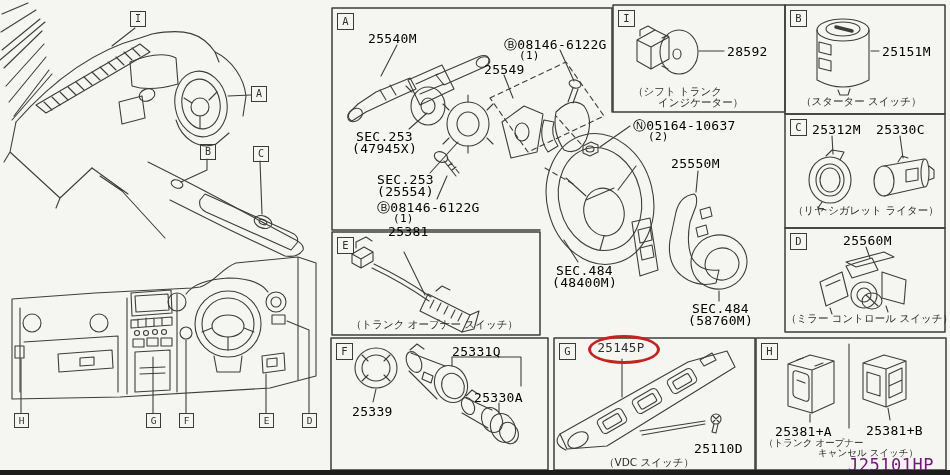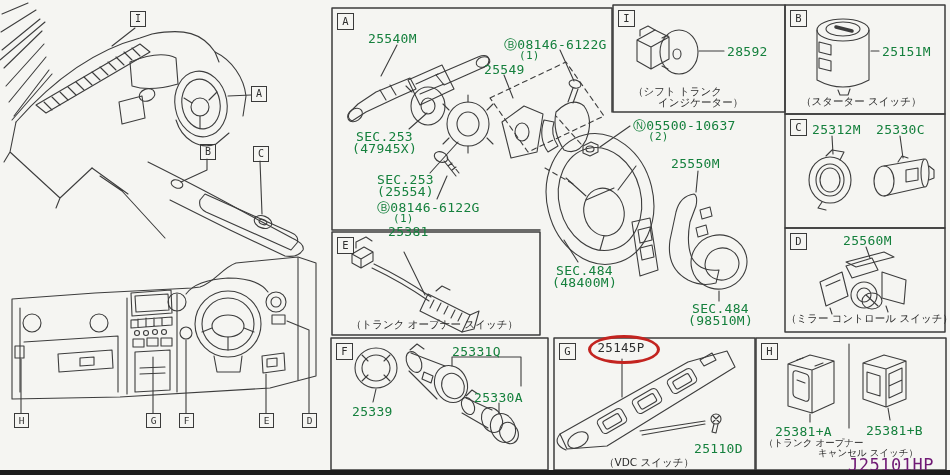--- a/index.html
+++ b/index.html
@@ -1,19 +1,19 @@
 <!DOCTYPE html>
 <html><head>
 <meta charset="utf-8">
 <style>
   html,body{margin:0;padding:0;background:#e9e9e7;}
   #stage{position:relative;width:950px;height:475px;background:#f5f5f2;overflow:hidden;
          font-family:"DejaVu Sans Mono","Liberation Mono",monospace;color:#2e2e2e;}
   #art{position:absolute;left:0;top:0;z-index:0;}
-  .pn{position:absolute;z-index:2;font-size:13px;letter-spacing:.3px;white-space:nowrap;color:#15803d;}
+  .pn{position:absolute;z-index:2;font-size:13px;letter-spacing:.3px;white-space:nowrap;color:#000000;}
   .pn-sm{font-size:11px;}
   .cap{position:absolute;z-index:2;font-size:10.5px;white-space:nowrap;color:#2b2b2b;
        font-family:"DejaVu Sans","Liberation Sans",sans-serif;}
   .cap-sm{font-size:9.5px;}
   .badge{position:absolute;z-index:2;width:15px;height:15px;border:1.4px solid #3a3a3a;
          font-size:10.5px;line-height:15px;text-align:center;background:transparent;}
   .co{position:absolute;z-index:2;width:14px;height:14px;border:1.3px solid #3a3a3a;
       font-size:10px;line-height:14px;text-align:center;}
   .co-sm{width:13px;height:13px;font-size:9.5px;line-height:13px;}
   .hl{position:absolute;z-index:1;left:588px;top:335px;width:66px;height:23px;
@@ -283,31 +283,32 @@
 
   <div class="pn" style="left:727px;top:44px">28592</div>
   <div class="cap" style="left:633px;top:85px">（シフト トランク</div>
   <div class="cap" style="left:658px;top:96px">インジケーター）</div>
 
   <div class="pn" style="left:882px;top:44px">25151M</div>
   <div class="cap" style="left:801px;top:95px">（スターター スイッチ）</div>
 
   <div class="pn" style="left:812px;top:122px">25312M</div>
   <div class="pn" style="left:876px;top:122px">25330C</div>
+  <div class="cap" style="left:793px;top:204px">（リヤ シガレット ライター）</div>
 
   <div class="pn" style="left:843px;top:233px">25560M</div>
   <div class="cap" style="left:786px;top:312px">（ミラー コントロール スイッチ）</div>
 
-  <div class="pn" style="left:633px;top:117px">Ⓝ05500-10637</div>
+  <div class="pn" style="left:633px;top:117px">Ⓝ05164-10637</div>
   <div class="pn pn-sm" style="left:648px;top:130px">(2)</div>
   <div class="pn" style="left:671px;top:156px">25550M</div>
   <div class="pn" style="left:556px;top:263px">SEC.484</div>
   <div class="pn" style="left:552px;top:275px">(48400M)</div>
   <div class="pn" style="left:692px;top:301px">SEC.484</div>
-  <div class="pn" style="left:688px;top:313px">(98510M)</div>
+  <div class="pn" style="left:688px;top:313px">(58760M)</div>
 
   <div class="pn" style="left:388px;top:224px">25381</div>
   <div class="cap" style="left:351px;top:318px">（トランク オープナー スイッチ）</div>
 
   <div class="pn" style="left:452px;top:344px">25331Q</div>
   <div class="pn" style="left:474px;top:390px">25330A</div>
   <div class="pn" style="left:352px;top:404px">25339</div>
 
   <div class="hl"></div>
   <div class="hl-label">25145P</div>

